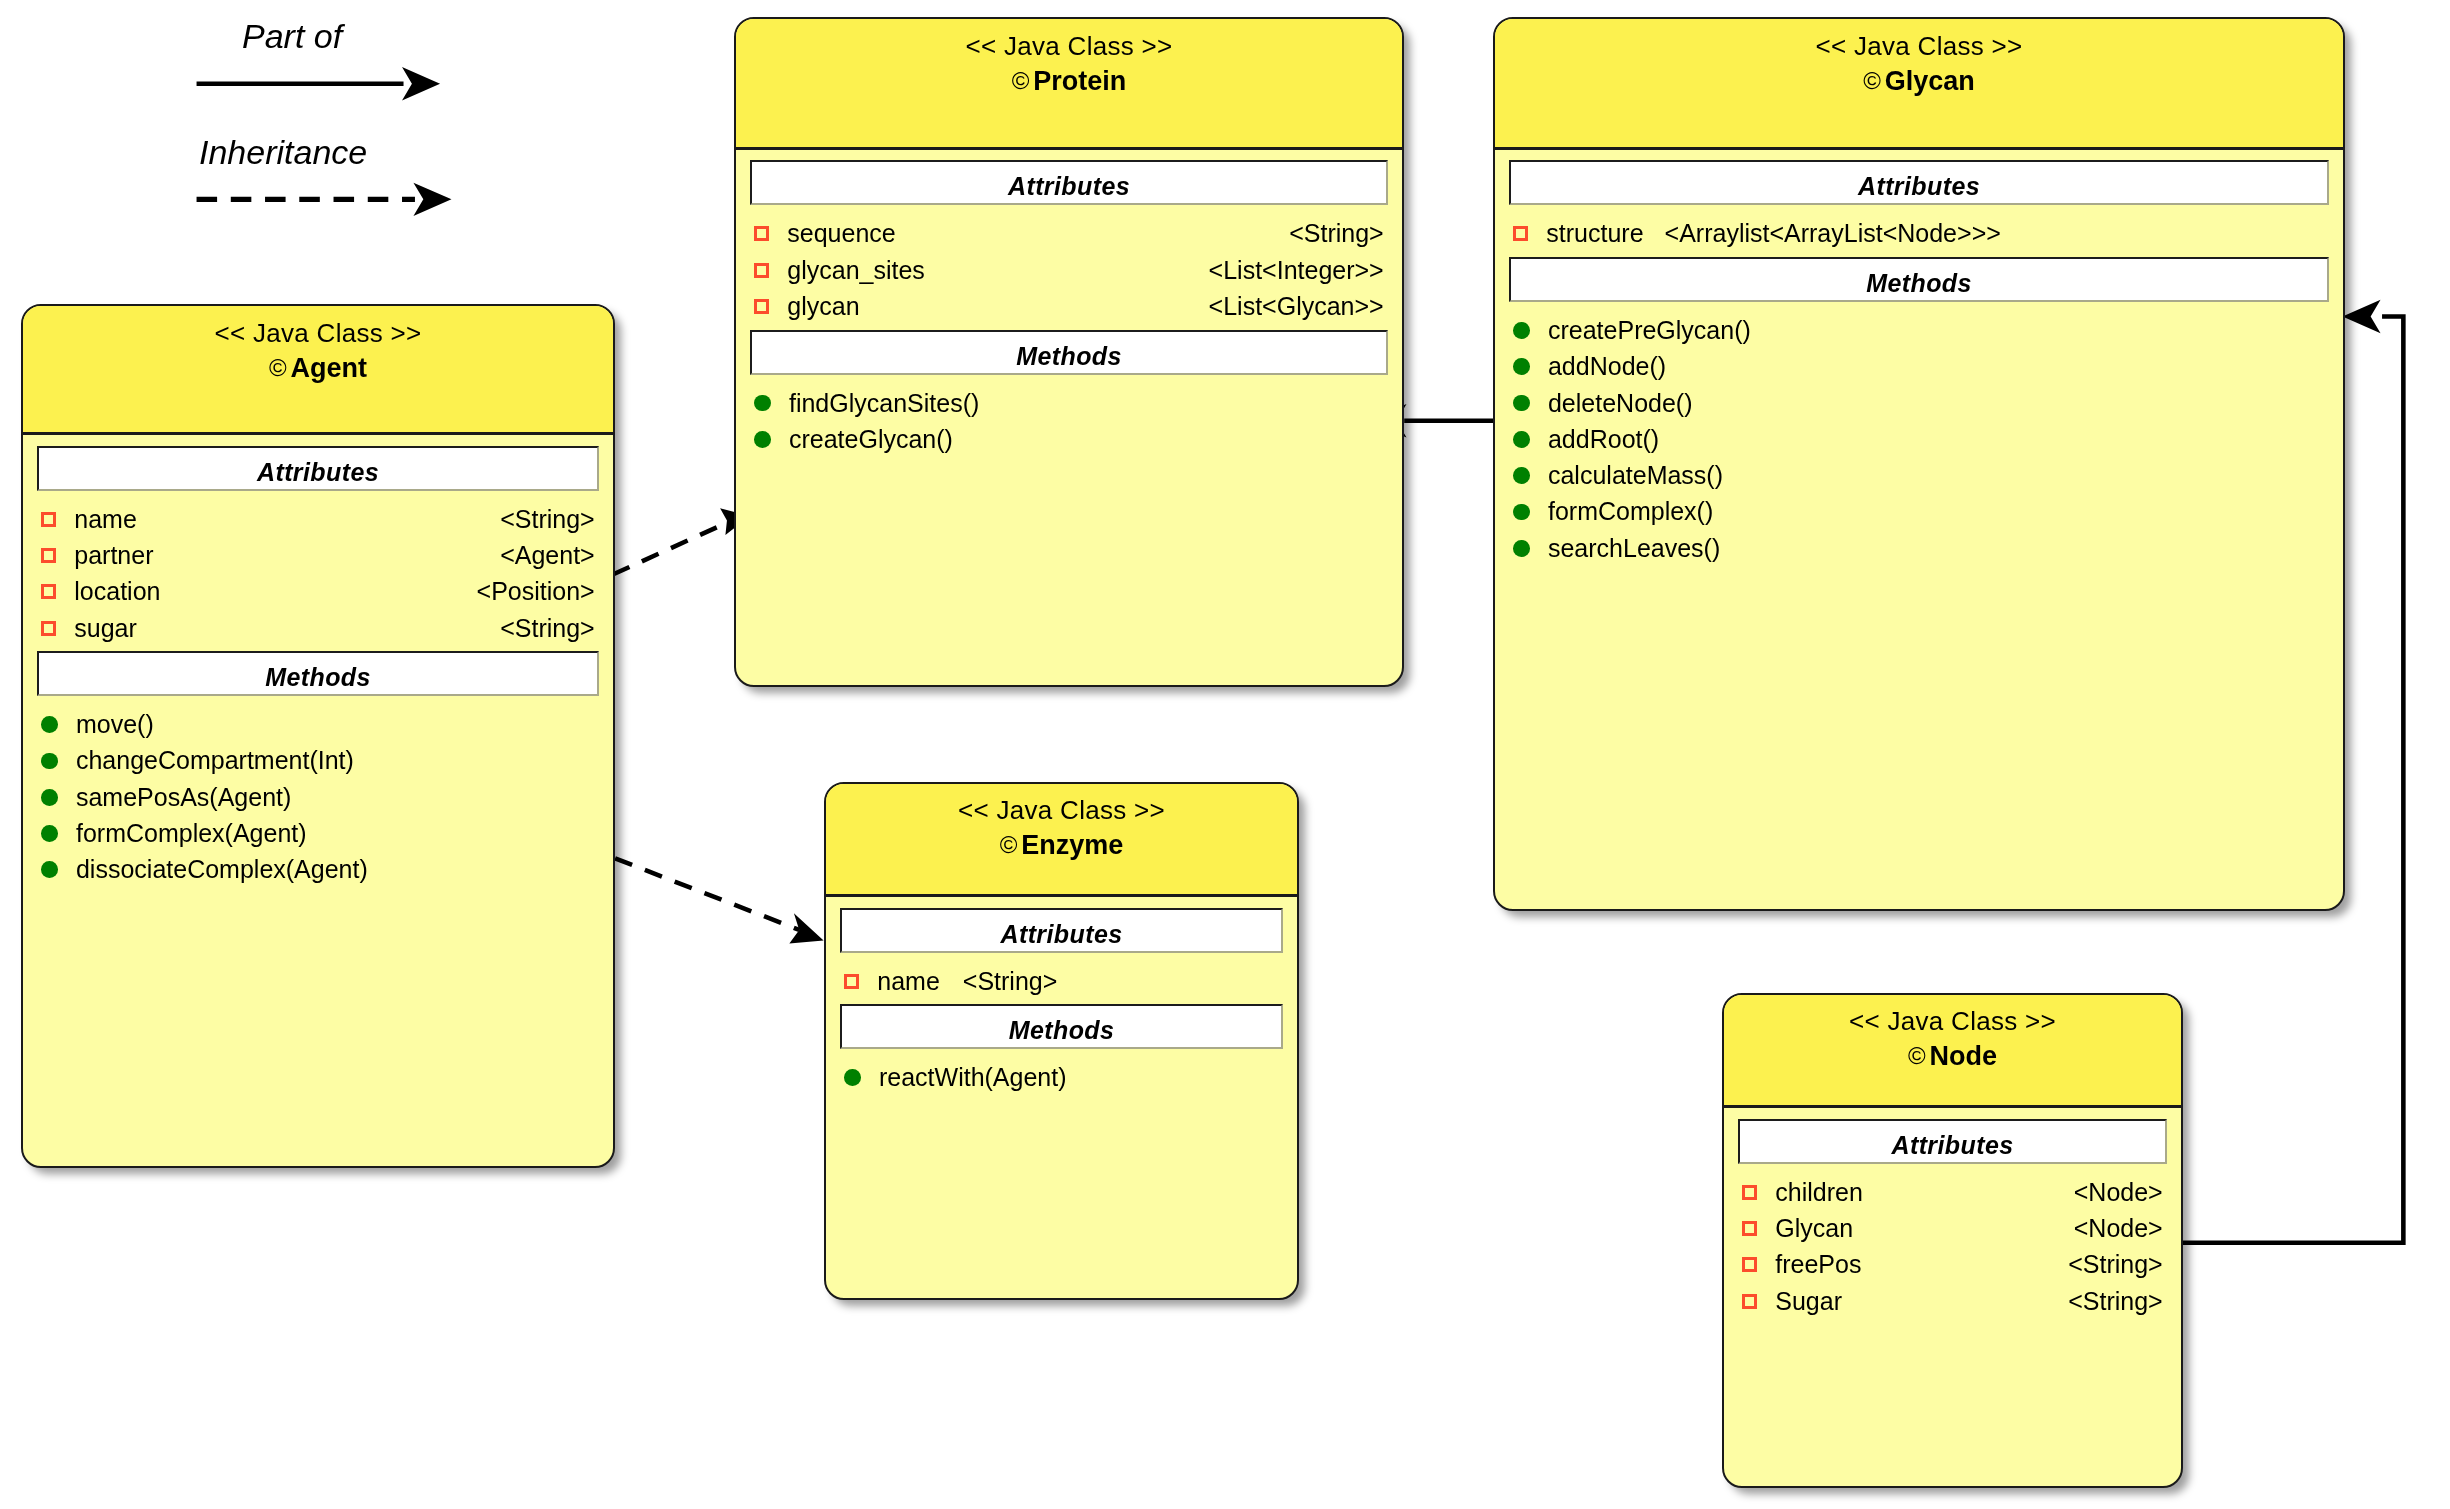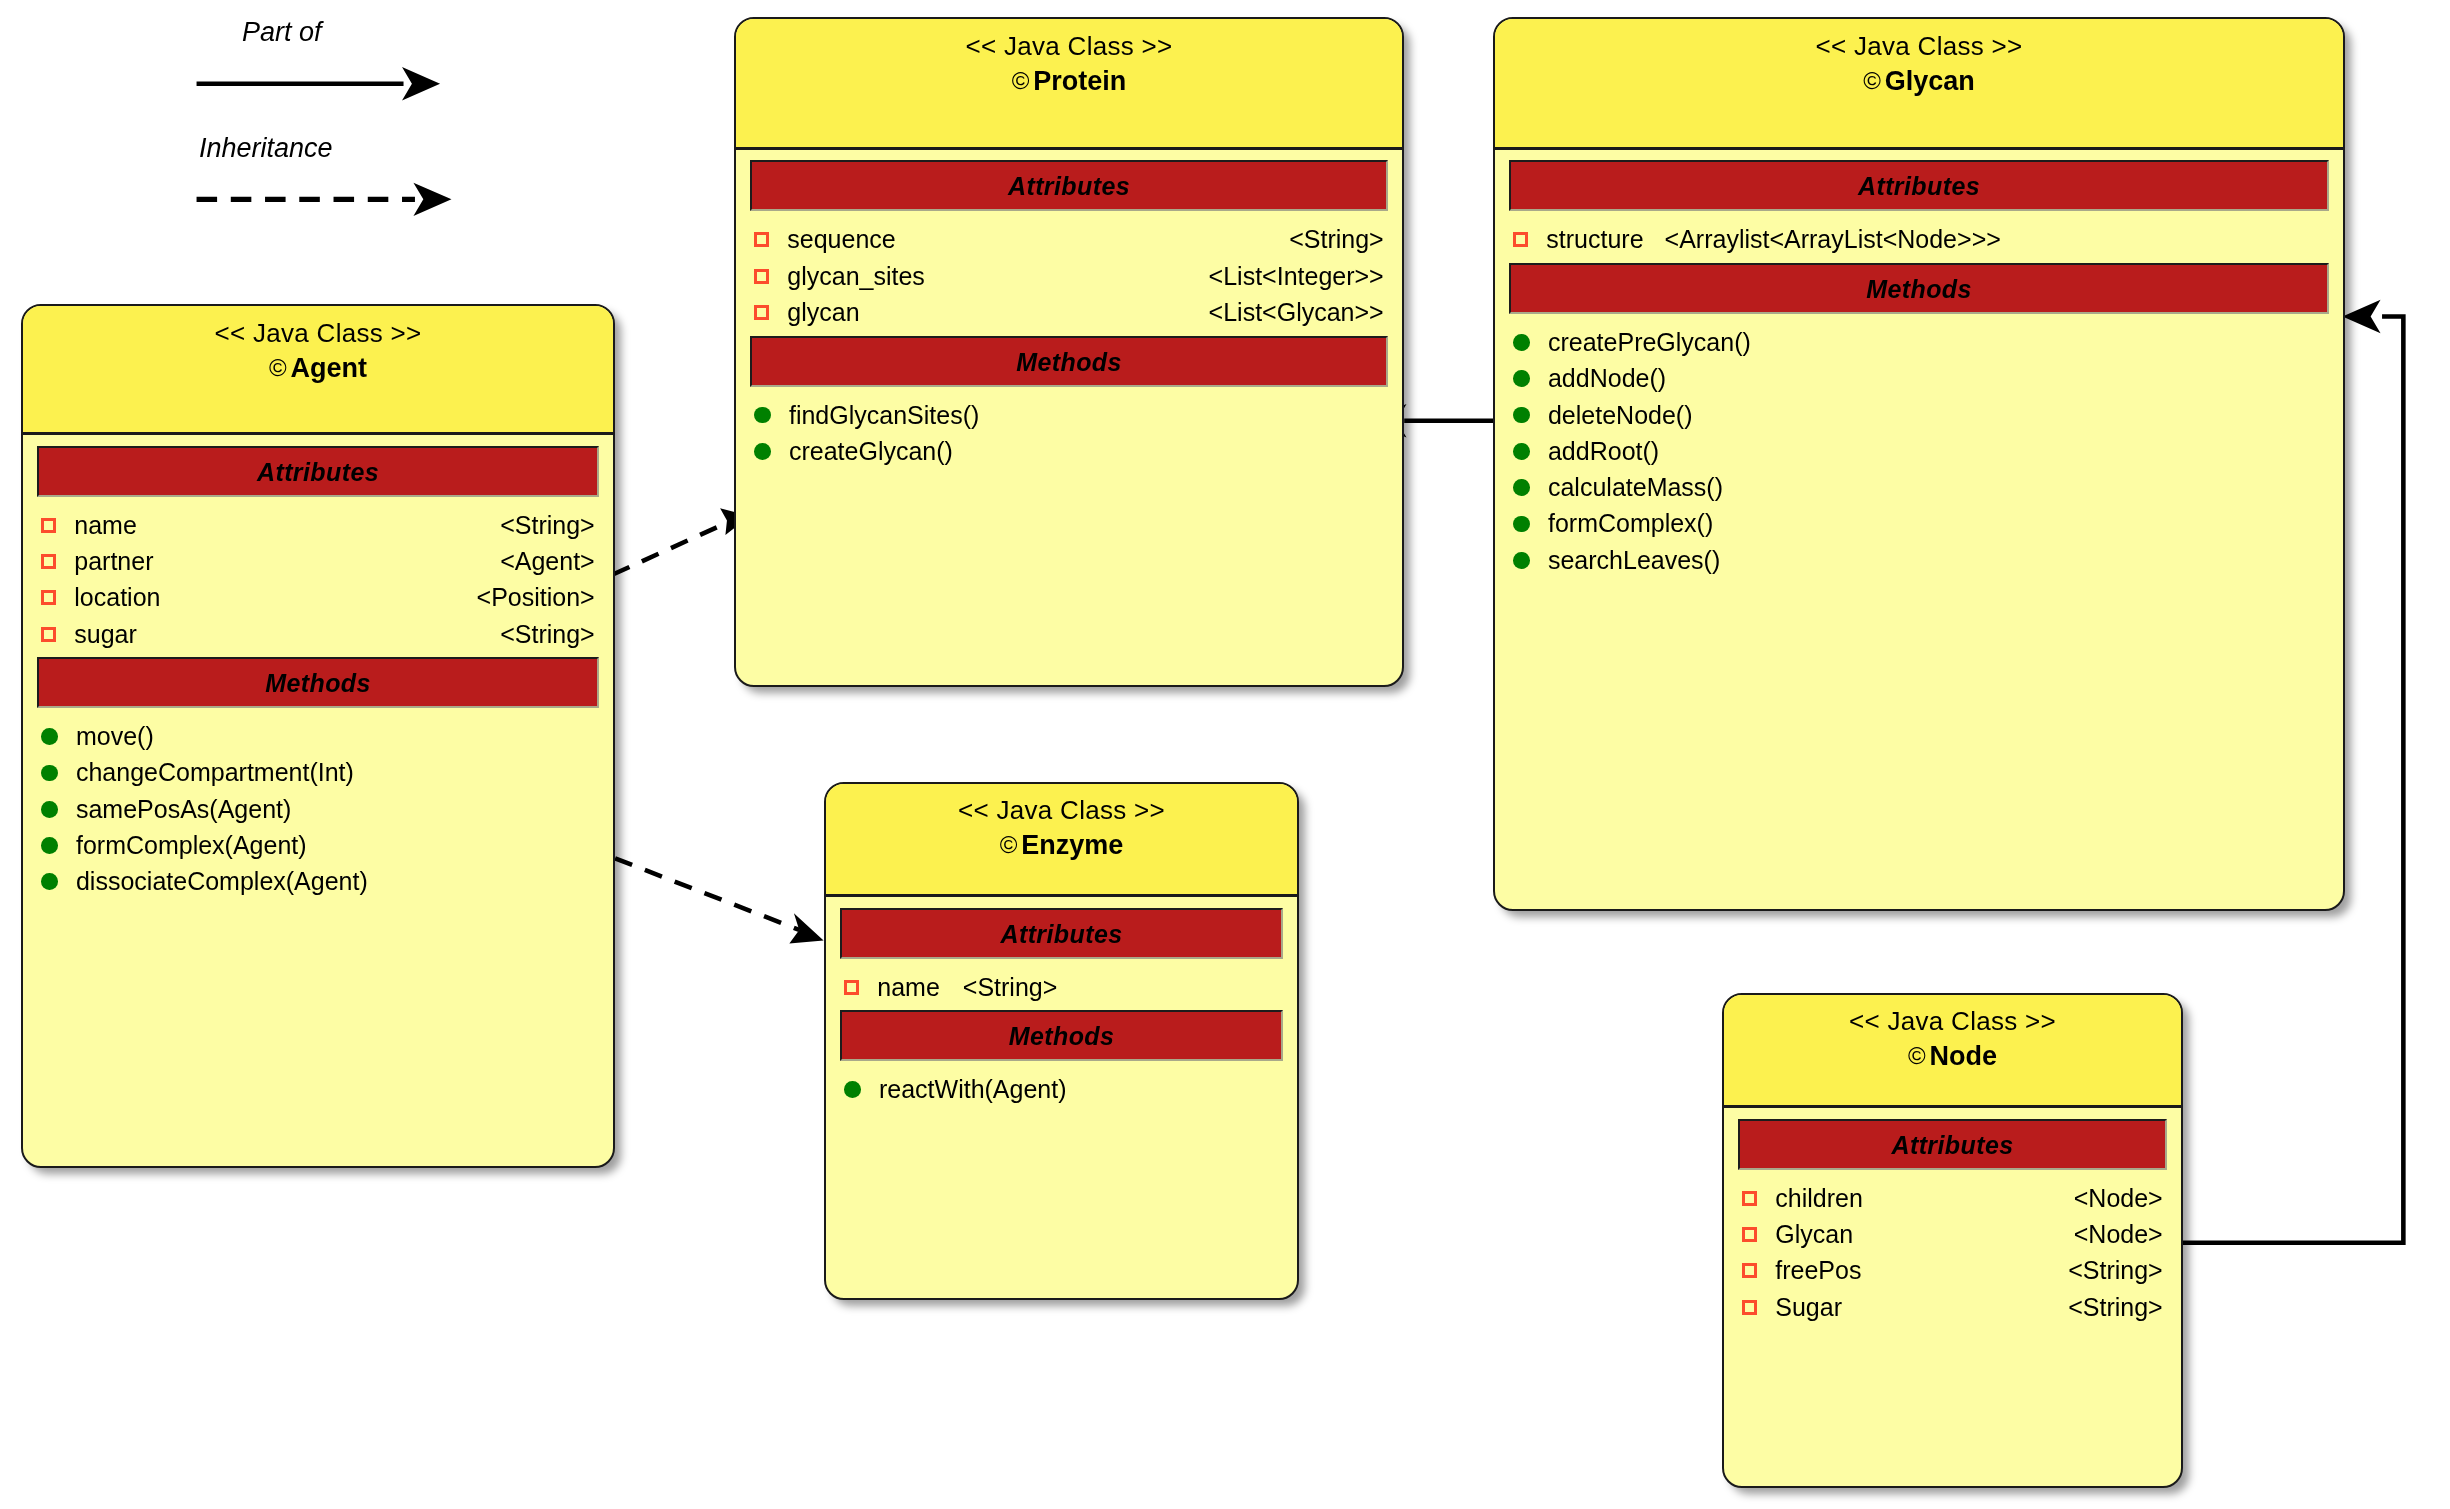--- a/index.html
+++ b/index.html
@@ -72,26 +72,26 @@
   .uml-body {
     box-sizing: border-box;
     background: #fdfda4;
     padding: 10.7px 13.7px 15px 13.7px;
   }
   .section-bar {
     box-sizing: border-box;
     border: 2.3px solid #1c1c1c;
     border-right-color: #a9a98a;
     border-bottom-color: #a9a98a;
-    background: #b91c1c;
+    background: #ffffff;
     text-align: center;
     font-size: 25px;
     font-weight: bold;
     font-style: italic;
-    padding: 10px 0 8px 0;
+    padding: 10px 0 2px 0;
     letter-spacing: 0.4px;
   }
   .member-list {
     padding: 10.7px 4.6px 4.6px 4.6px;
   }
   .member-row {
     display: flex;
     align-items: center;
     font-size: 25px;
     line-height: 1.0;
@@ -122,21 +122,21 @@
   
   .cols-push .m-type { text-align: right; }
 
   
   .legend {
     position: absolute;
     z-index: 4;
   }
   .legend-label {
     position: absolute;
-    font-size: 27px;
+    font-size: 34px;
     font-style: italic;
     white-space: nowrap;
   }
 </style>
 </head>
 <body>
 
 <div id="canvas">
 
   <svg id="edges" viewBox="0 0 3219 1983" width="2450" height="1509">

